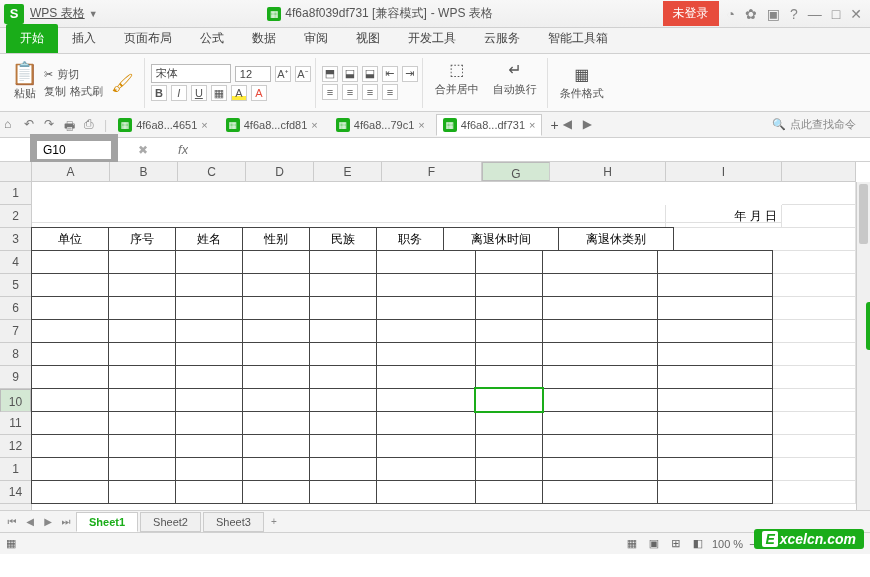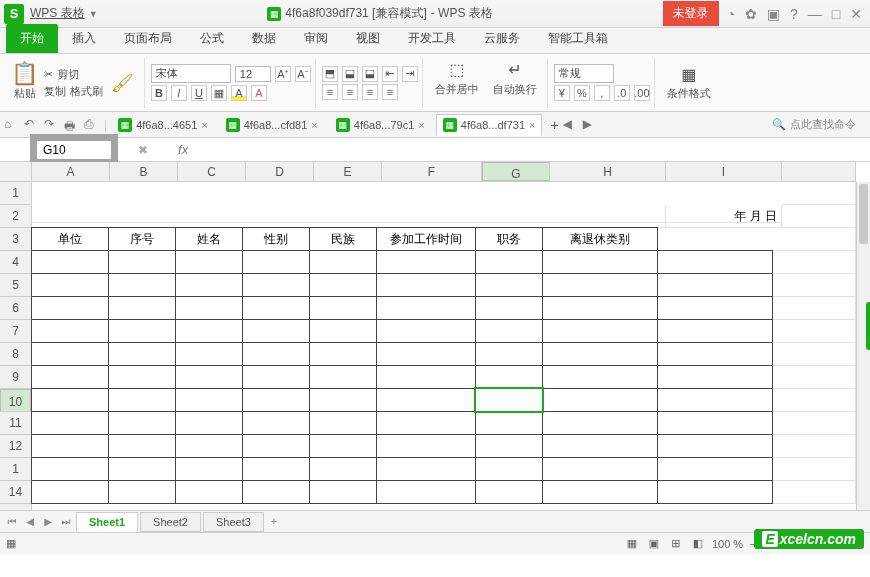--- a/index.html
+++ b/index.html
@@ -182,32 +182,20 @@
   <div class="r-group" style="flex-direction:row">
     <div class="r-big">
         <span class="r-icon">⬚</span>
         <span>合并居中</span>
       </div>
     <div class="r-big">
         <span class="r-icon">↵</span>
         <span>自动换行</span>
       </div>
   </div>
-  <div class="r-group">
-    <div class="r-row">
-        <div class="sel" style="width:60px">常规</div>
-      </div>
-    <div class="r-row">
-      <span class="mini">¥</span>
-      <span class="mini">%</span>
-      <span class="mini">,</span>
-      <span class="mini">.0</span>
-      <span class="mini">.00</span>
-    </div>
-  </div>
   <div class="r-group" style="border-right:none">
     <div class="r-big">
         <span class="r-icon">▦</span>
         <span>条件格式</span>
       </div>
   </div>
 </div>
 
 <div class="doc-tabs">
   <span class="qa-icon">⌂</span>
@@ -294,22 +282,22 @@
       <div class="cell cw-I date-cell">年   月   日</div>
       <div class="cell cw-rest"></div>
     </div>
 
     <div class="cell-row">
       <div class="cell bordered cw-A">单位</div>
       <div class="cell bordered cw-B">序号</div>
       <div class="cell bordered cw-C">姓名</div>
       <div class="cell bordered cw-D">性别</div>
       <div class="cell bordered cw-E">民族</div>
-      <div class="cell bordered cw-F">参加工作时间</div>
       <div class="cell bordered cw-G">职务</div>
+      <div class="cell bordered cw-H">离退休时间</div>
       <div class="cell bordered cw-I">离退休类别</div>
       <div class="cell cw-rest"></div>
     </div>
 
   <div class="cell-row">
         <div class="cell bordered cw-A"></div>
         <div class="cell bordered cw-B"></div>
         <div class="cell bordered cw-C"></div>
         <div class="cell bordered cw-D"></div>
         <div class="cell bordered cw-E"></div>

